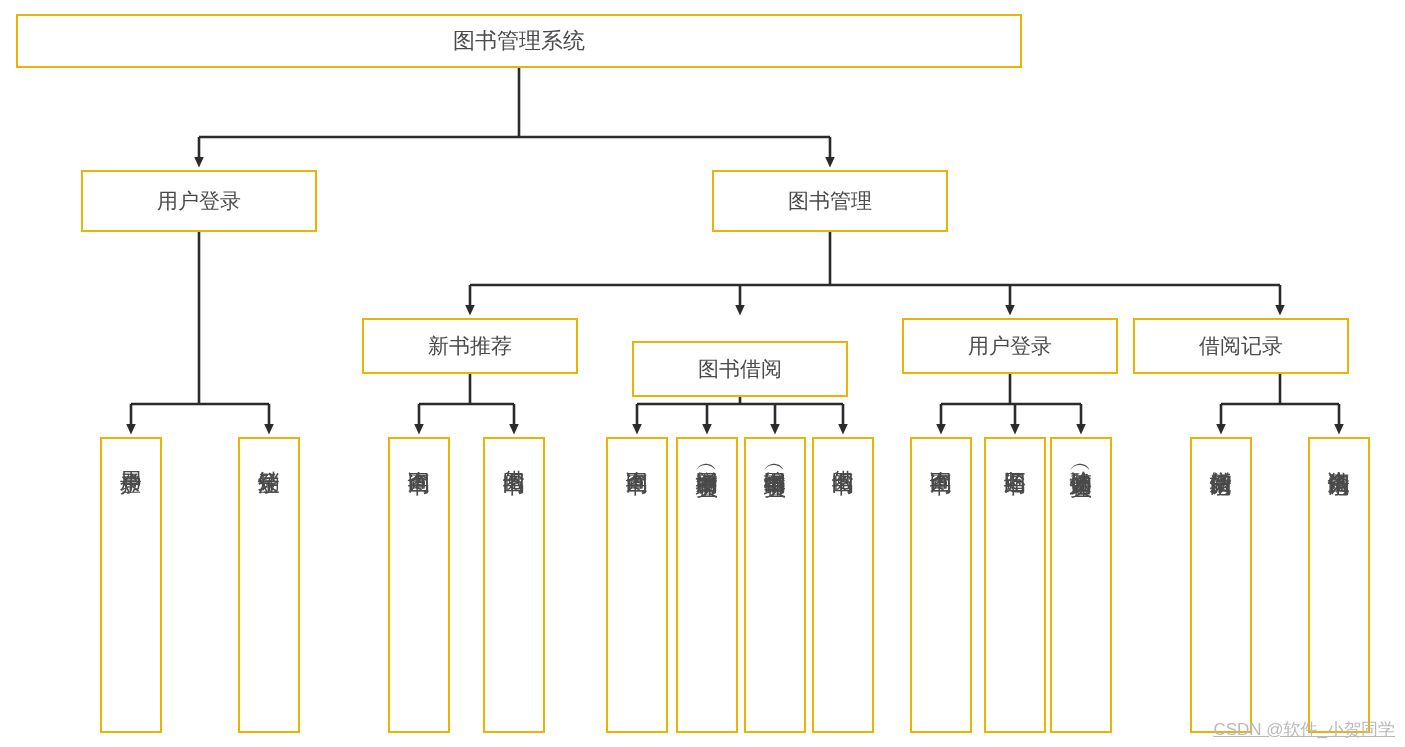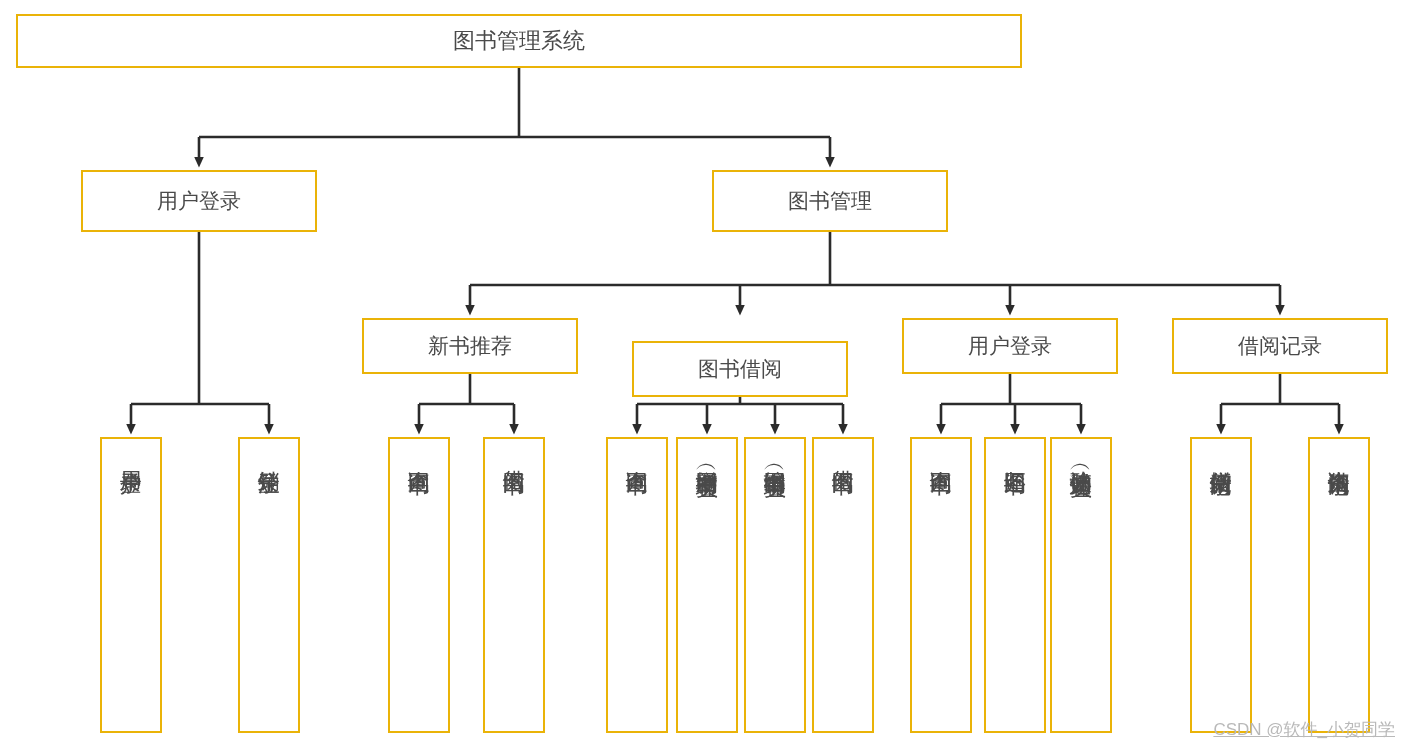--- a/index.html
+++ b/index.html
@@ -109,21 +109,21 @@
       </div>
       <div class="node level2" style="left: 362px; top: 318px; width: 216px; height: 56px;">
         <span class="htext">新书推荐</span>
       </div>
       <div class="node level2" style="left: 632px; top: 318px; width: 216px; height: 56px; margin-top: 23px;">
         <span class="htext">图书借阅</span>
       </div>
       <div class="node level2" style="left: 902px; top: 318px; width: 216px; height: 56px;">
         <span class="htext">用户登录</span>
       </div>
-      <div class="node level2" style="left: 1172px; top: 318px; width: 216px; height: 56px;">
+      <div class="node level2" style="left: 1133px; top: 318px; width: 216px; height: 56px;">
         <span class="htext">借阅记录</span>
       </div>
       <div class="node leaf" style="left: 100px; top: 437px; width: 62px; height: 296px;">
         <span class="vtext">用户登录</span>
       </div>
       <div class="node leaf" style="left: 238px; top: 437px; width: 62px; height: 296px;">
         <span class="vtext">注销登录</span>
       </div>
       <div class="node leaf" style="left: 388px; top: 437px; width: 62px; height: 296px;">
         <span class="vtext">查询图书</span>

